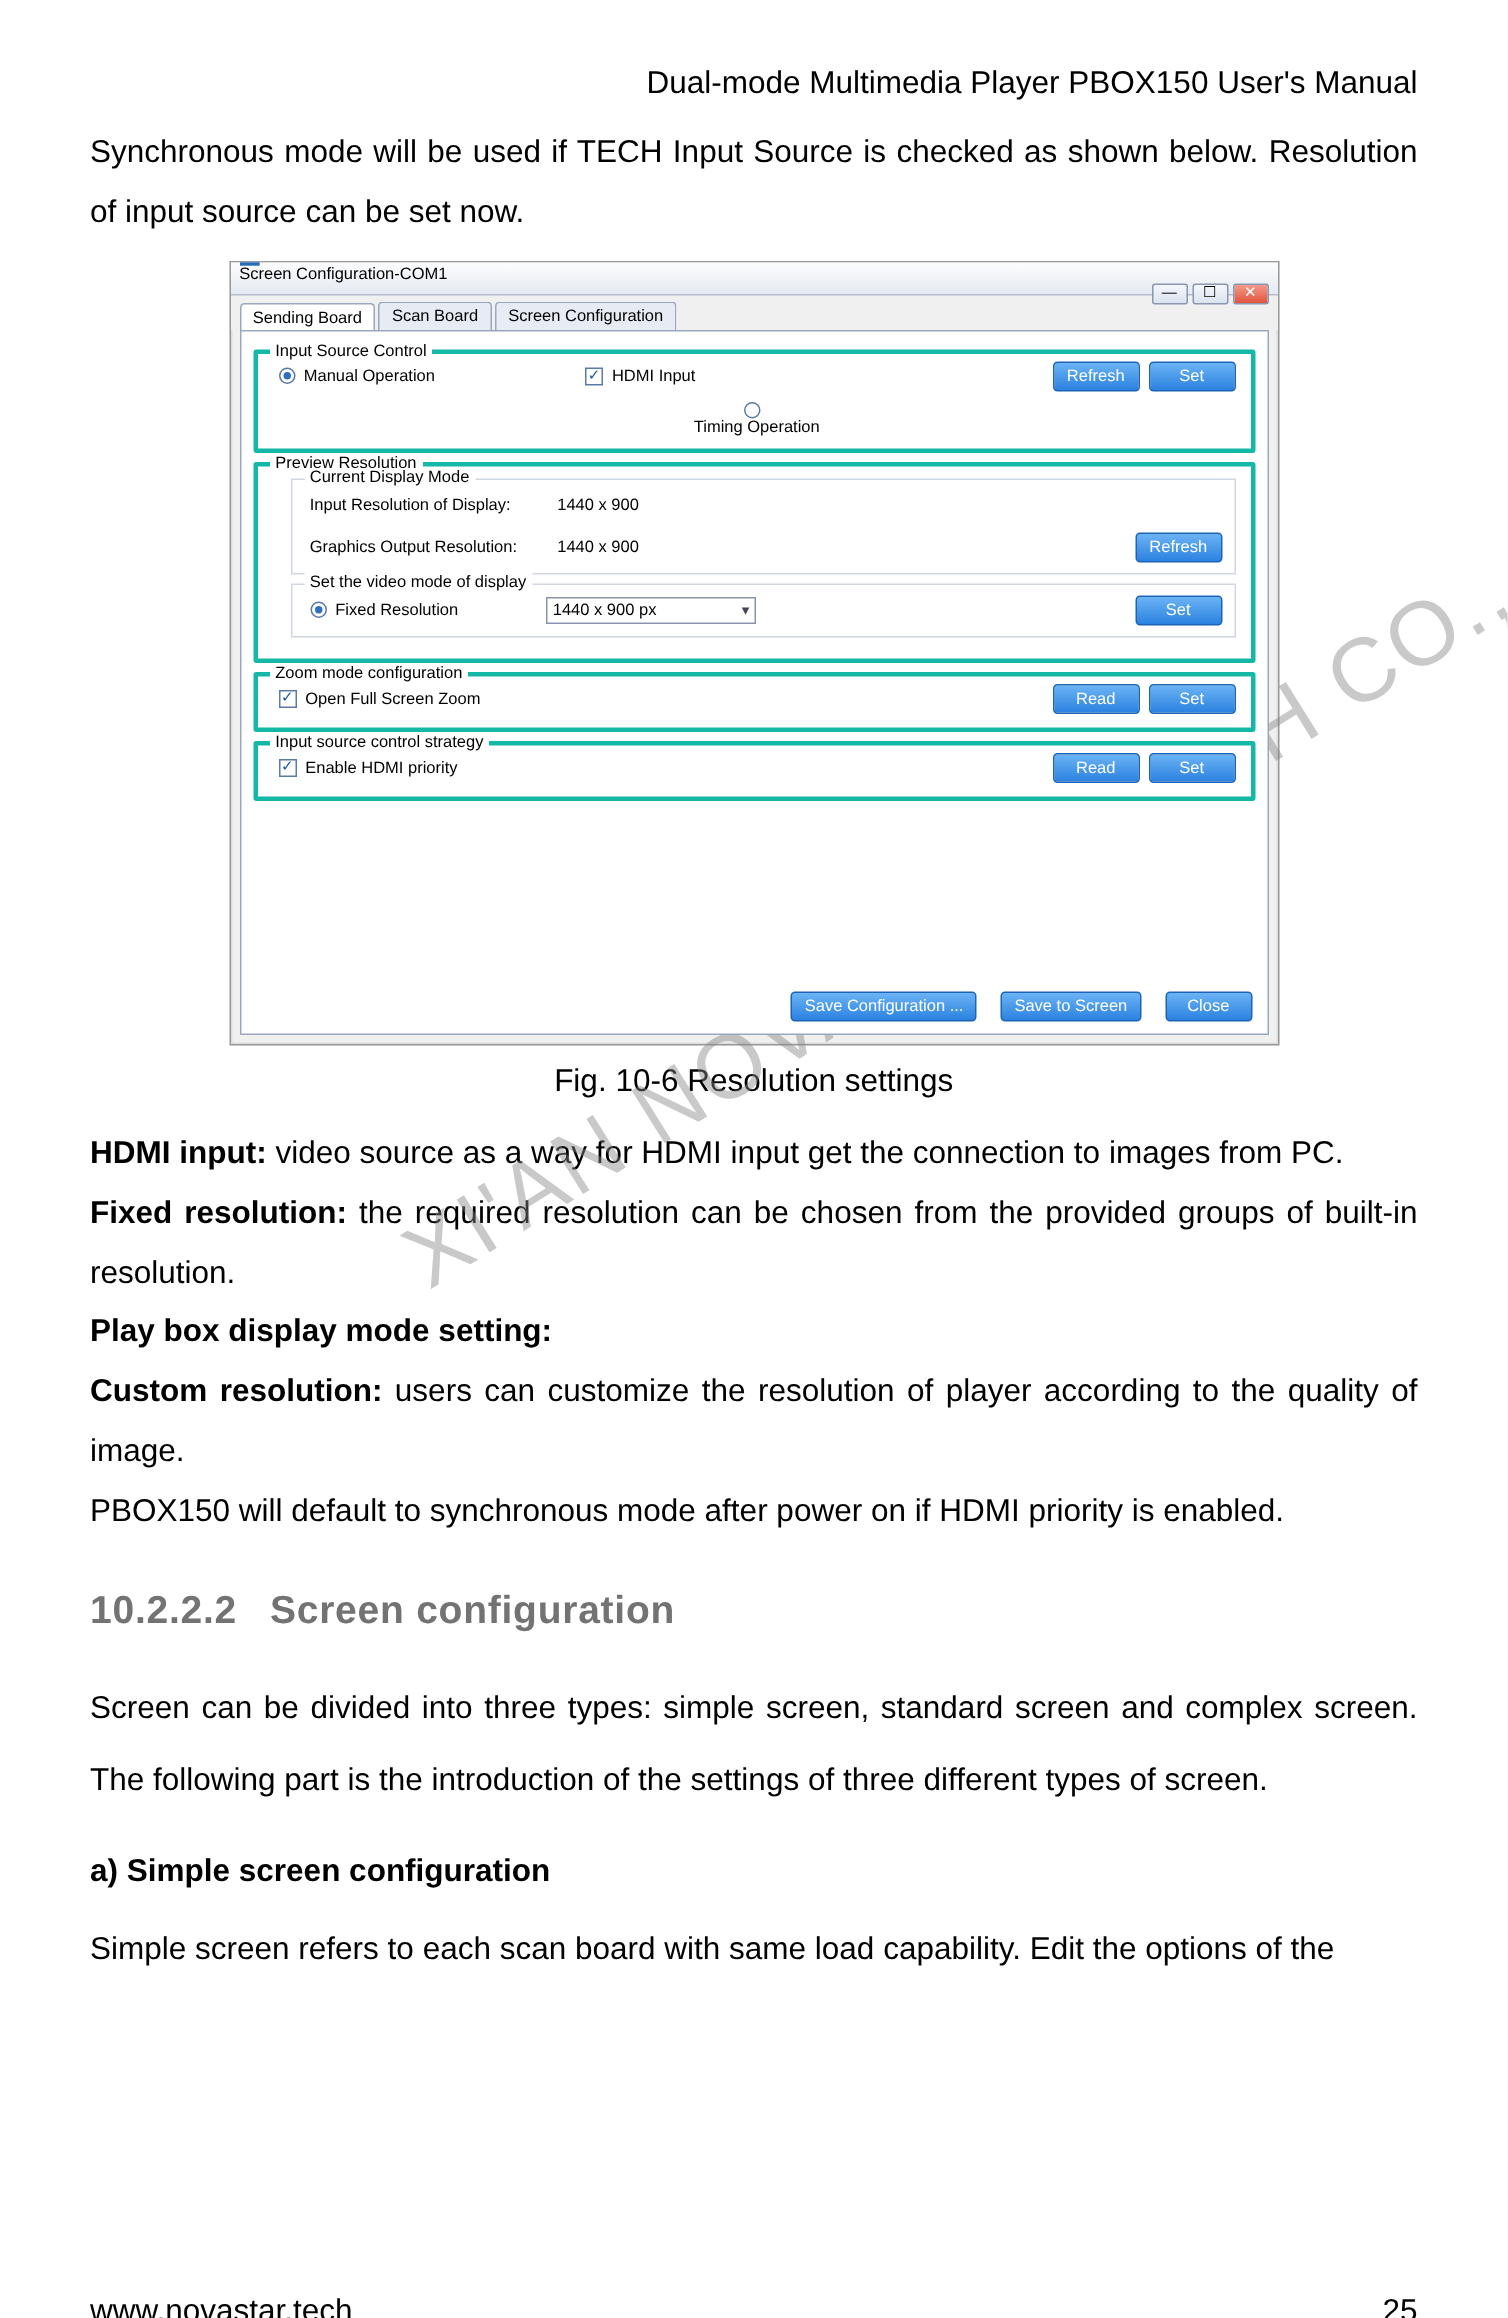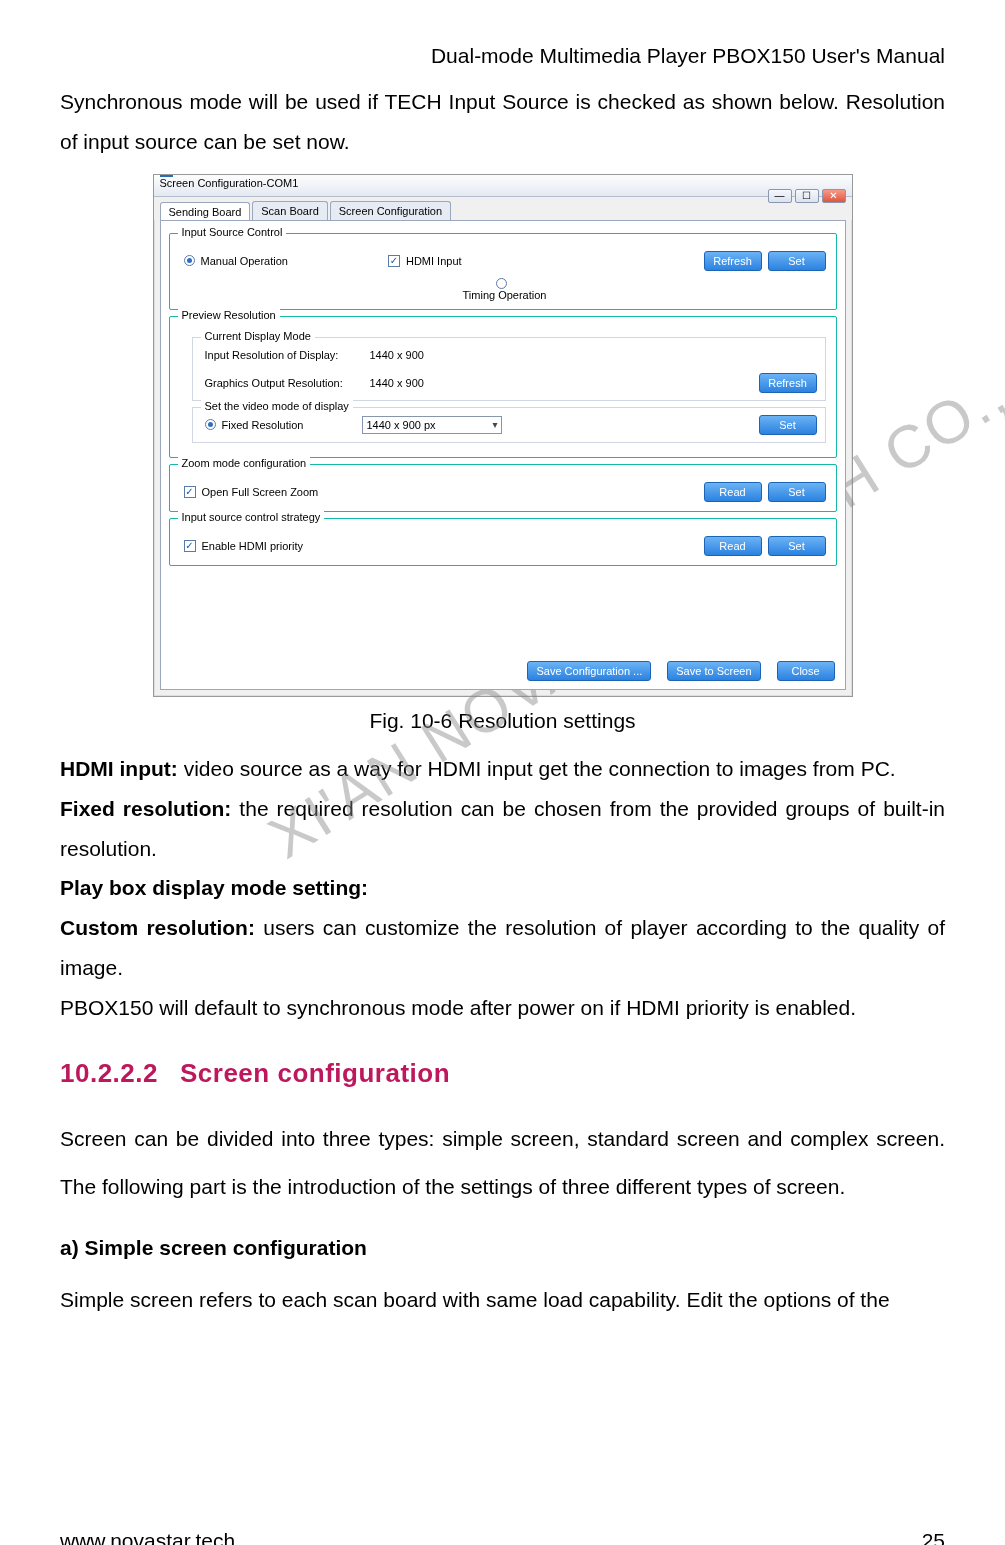--- a/index.html
+++ b/index.html
@@ -1,38 +1,38 @@
 <!DOCTYPE html>
 <html><head>
 <meta charset="utf-8">
 <style>
   * { box-sizing: border-box; margin: 0; padding: 0; }
   html, body { width: 1005px; background: #fff; font-family: "Segoe UI", Arial, sans-serif; color: #000; }
   .page { width: 1005px; padding: 0 60px 40px 60px; position: relative; min-height: 1545px; margin-top: 26px; }
   .doc-header { text-align: right; font-size: 21px; padding-top: 18px; padding-bottom: 6px; }
   .para { font-size: 21px; line-height: 1.9; text-align: justify; margin-top: 8px; }
   .fig-caption { text-align: center; font-size: 21px; margin: 12px 0 16px 0; }
-  .section-heading { color: #be185d; font-weight: 700; font-size: 26px; margin: 30px 0 26px 0; letter-spacing: .5px; }
+  .section-heading { color: #737373; font-weight: 700; font-size: 26px; margin: 30px 0 26px 0; letter-spacing: .5px; }
   .section-heading .num { margin-right: 22px; }
   .sub-a { font-weight: 700; font-size: 21px; margin: 24px 0 20px 0; }
   .footer { position: absolute; bottom: 18px; left: 60px; right: 60px; display: flex; justify-content: space-between; font-size: 21px; }
   .watermark { position: absolute; top: 520px; left: 200px; font-size: 60px; color: #888; opacity: .45; transform: rotate(-32deg); white-space: nowrap; pointer-events: none; letter-spacing: 2px; }
 
   
   .shot-wrap { width: 700px; margin: 12px auto 8px auto; border: 1px solid #999; background: #f0f0f0; box-shadow: 0 0 0 1px #ddd inset; font-size: 11px; color: #000; }
   .titlebar { height: 22px; background: linear-gradient(#fdfdfd,#e4e9f2); border-bottom: 1px solid #b5bccb; display: flex; padding: 0 6px; position: relative; flex-direction: column; }
   .titlebar .ticon { width: 13px; height: 13px; background: #3c8be0; margin-right: 6px; border: 1px solid #2a6bb5; }
   .titlebar .winbtns { margin-left: auto; display: flex; gap: 3px; }
   .winbtn { width: 24px; height: 14px; border: 1px solid #8a97b0; background: linear-gradient(#f5f8fc,#dbe3ef); border-radius: 2px; display:flex; align-items:center; justify-content:center; font-size:10px; line-height:1; }
   .winbtn.close { background: linear-gradient(#f59a8a,#e1543e); color:#fff; }
   .tabs { display:flex; gap:0; padding: 4px 6px 0 6px; background:#f0f0f0; }
   .tab { padding: 3px 8px; border:1px solid #9aa7bd; border-bottom:none; background:#e7ecf4; border-radius:3px 3px 0 0; margin-right:2px; }
   .tab.active { background:#fff; position:relative; top:1px; }
   .panel { background:#fff; border:1px solid #9aa7bd; margin:0 6px 6px 6px; padding: 6px 8px 8px 8px; min-height: 470px; position:relative; }
-  .group { border:1px solid #14b8a6; border-radius:2px; margin:6px 0; padding: 16px 10px 8px 14px; position:relative; }
+  .group { border:3px solid #14b8a6; border-radius:2px; margin:6px 0; padding: 4px 10px 8px 14px; position:relative; }
   .group > .gtitle { position:absolute; top:-8px; left:8px; background:#fff; padding:0 4px; font-size:11px; }
   .subgroup { border:1px solid #d0d7e3; margin:4px 0 6px 8px; padding: 6px 8px 6px 12px; position:relative; }
   .subgroup > .gtitle { position:absolute; top:-8px; left:8px; background:#fff; padding:0 4px; font-size:11px; }
   .row { display:flex; align-items:center; min-height:22px; }
   .radio { width:11px; height:11px; border:1px solid #5a7aa9; border-radius:50%; margin-right:6px; display:inline-flex; align-items:center; justify-content:center; }
   .radio.sel::after { content:""; width:5px; height:5px; background:#2e6fc2; border-radius:50%; }
   .chk { width:12px; height:12px; border:1px solid #5a7aa9; margin-right:6px; display:inline-flex; align-items:center; justify-content:center; font-size:10px; color:#1457a8; line-height:1; }
   .chk.sel::after { content:"✓"; }
   .lbl { font-size:11px; }
   .btn-blue { min-width:58px; height:20px; background: linear-gradient(#6bb3f5,#2b82e0); border:1px solid #1c65b6; color:#fff; border-radius:3px; font-size:11px; display:inline-flex; align-items:center; justify-content:center; padding:0 8px; cursor:pointer; }

